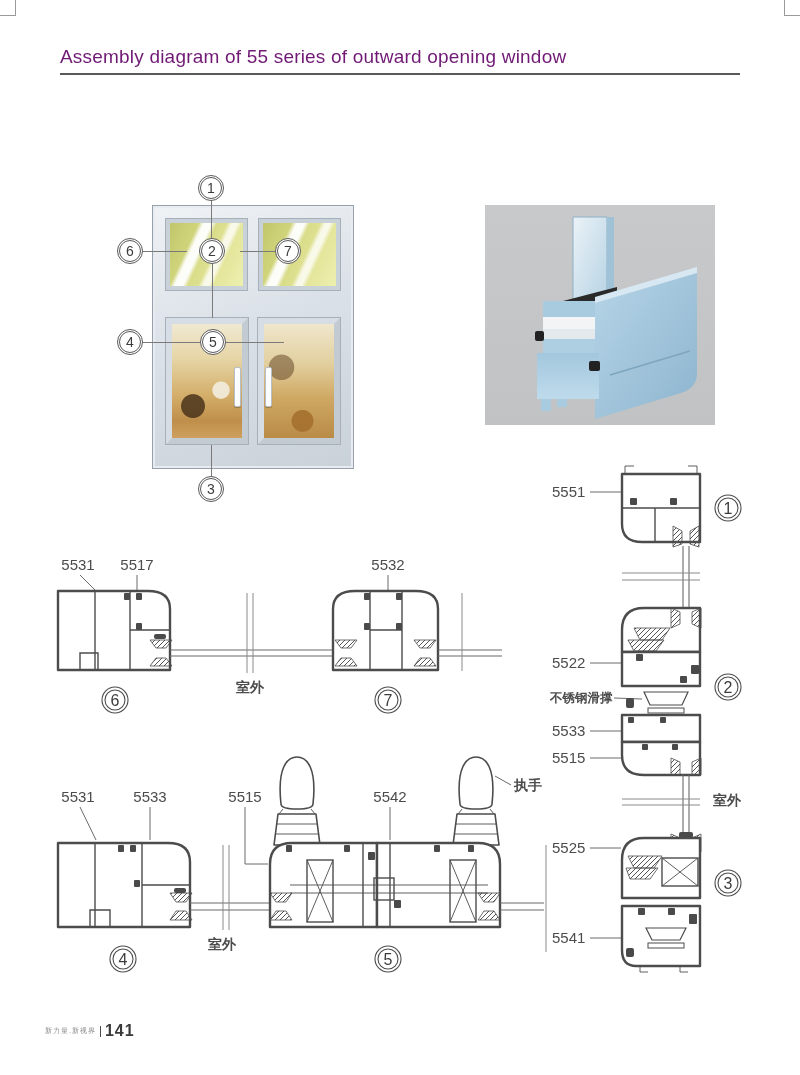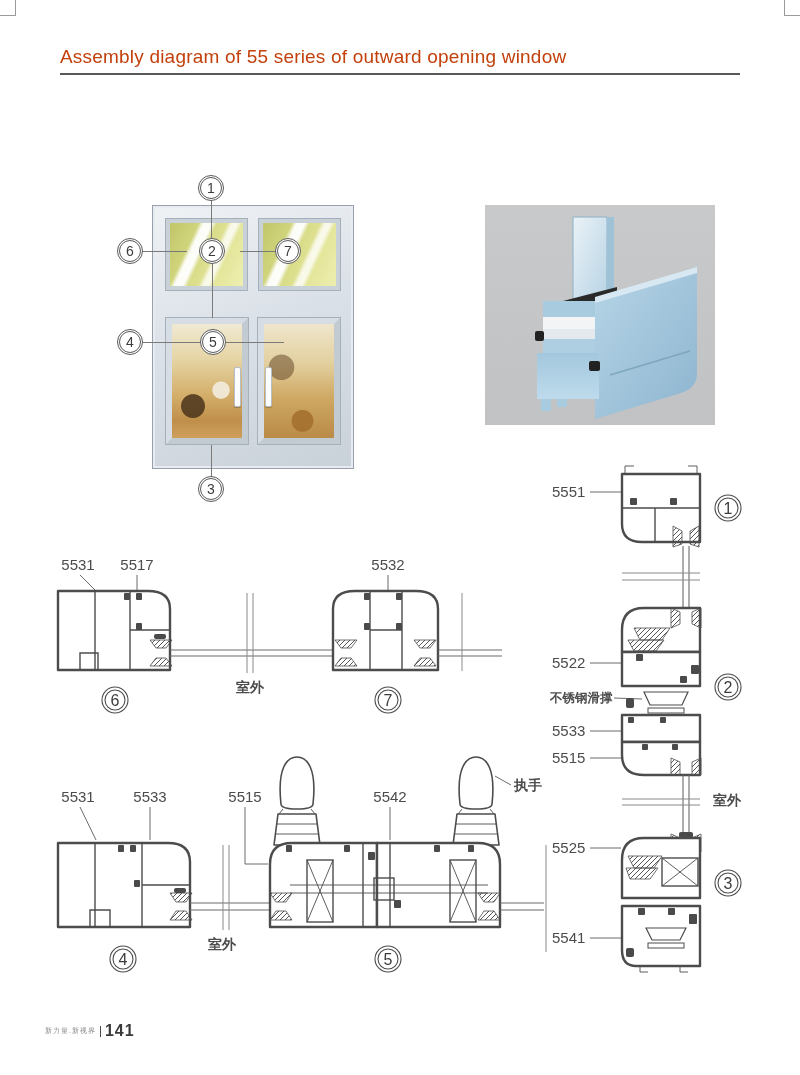--- a/index.html
+++ b/index.html
@@ -9,21 +9,21 @@
 
   
   .crop{position:absolute;width:15px;height:15px;}
   .crop.tl{left:0;top:0;border-right:1px solid #9a9a9a;border-bottom:1px solid #9a9a9a;}
   .crop.tr{right:0;top:0;border-left:1px solid #9a9a9a;border-bottom:1px solid #9a9a9a;}
 
   
   .header{position:absolute;left:60px;top:44px;width:680px;border-bottom:2px solid #58595b;padding-bottom:5px;}
   .title{font-size:28px;font-weight:bold;line-height:30px;color:#58595b;letter-spacing:1px;}
   .title .num{color:#f3a71b;}
-  .subtitle{font-size:19px;color:#c2410c;margin-top:2px;letter-spacing:0.2px;}
+  .subtitle{font-size:19px;color:#701a75;margin-top:2px;letter-spacing:0.2px;}
 
   
   .window-photo{position:absolute;left:152px;top:205px;width:200px;height:262px;
       background:linear-gradient(160deg,#eff2f5 0%,#dbe1e8 45%,#c9d1d9 100%);
       border:1px solid #97a1ab;box-shadow:inset 0 0 0 2px #e8ecf0;}
   .transom-row{position:absolute;left:13px;right:13px;top:13px;height:71px;display:flex;gap:12px;}
   .pane{flex:1;border:4px solid #c9d1d8;box-shadow:0 0 0 1px #a7b0ba;
       background:
         linear-gradient(115deg, rgba(255,255,255,0) 28%, rgba(255,255,255,.95) 33%, rgba(255,255,255,.95) 41%, rgba(255,255,255,0) 46%, rgba(255,255,255,0) 56%, rgba(255,255,255,.8) 61%, rgba(255,255,255,.8) 66%, rgba(255,255,255,0) 71%),
         linear-gradient(115deg,#c2c66a 0%,#d3d77f 35%,#e2e497 65%,#edefb0 100%);}

